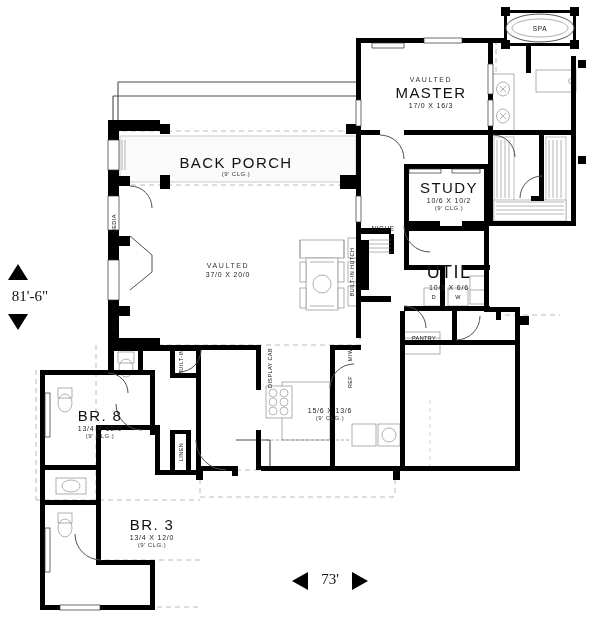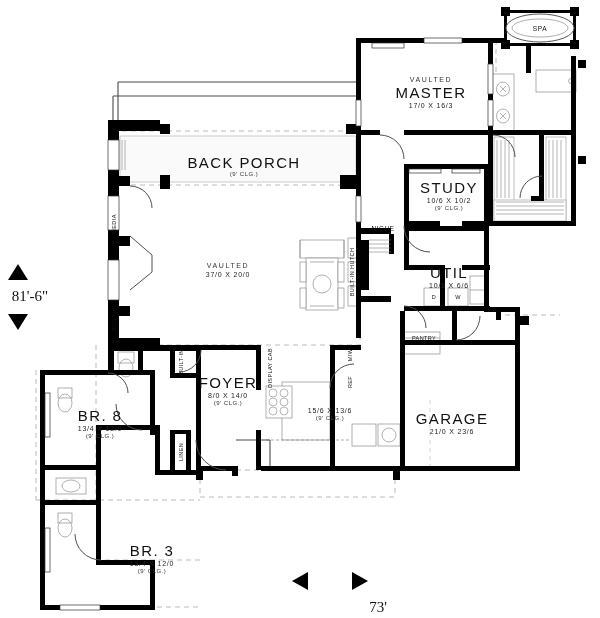--- a/index.html
+++ b/index.html
@@ -3,21 +3,21 @@
 <meta charset="utf-8">
 <style>
   html,body{margin:0;padding:0;background:#ffffff;}
   body{width:600px;height:618px;position:relative;overflow:hidden;
        font-family:"Liberation Sans",sans-serif;color:#111;}
   #plan{position:absolute;left:0;top:0;width:600px;height:618px;}
 
   .lbl{position:absolute;text-align:center;white-space:nowrap;
        transform:translate(-50%,-50%);line-height:1.15;letter-spacing:.5px;}
   .rname{font-size:15px;font-weight:400;letter-spacing:1.4px;color:#111;}
-  .rname.sm{font-size:15px;}
+  .rname.sm{font-size:18px;}
   .rdim{font-size:7px;letter-spacing:.8px;color:#222;margin-top:1px;}
   .rclg{font-size:6px;letter-spacing:.5px;color:#333;}
   .vault{font-size:7px;letter-spacing:1.6px;color:#333;margin-bottom:0px;}
   .tiny{font-size:6.5px;letter-spacing:.6px;color:#111;}
   .tiny5{font-size:5.5px;letter-spacing:.4px;color:#111;}
   .vert{transform:translate(-50%,-50%) rotate(-90deg);}
   .dimtxt{font-family:"Liberation Serif",serif;font-size:15px;letter-spacing:0px;}
 </style>
 </head>
 <body>
@@ -291,73 +291,64 @@
     <polygon points="18,264 28,280 8,280"></polygon>
     <polygon points="18,330 28,314 8,314"></polygon>
     <polygon points="292,572 308,581 292,590" transform="translate(600,0) scale(-1,1)"></polygon>
     <polygon points="352,572 368,581 352,590"></polygon>
   </g>
 </svg>
 
 <div style="position:absolute;left:0;top:0;width:600px;height:618px;">
 
   <div class="lbl dimtxt" style="left:30px;top:297px;">81'-6"</div>
-  <div class="lbl dimtxt" style="left:330px;top:608px;margin-left:48px;">73'</div>
+  <div class="lbl dimtxt" style="left:330px;top:580px;">73'</div>
 
   <div class="lbl" style="left:449px;top:196px;">
     <div class="rname">STUDY</div>
     <div class="rdim">10/6 X 10/2</div>
     <div class="rclg">(9' CLG.)</div>
   </div>
 
   <div class="lbl" style="left:431px;top:93px;">
     <div class="vault">VAULTED</div>
     <div class="rname">MASTER</div>
     <div class="rdim">17/0 X 16/3</div>
   </div>
 
-  <div class="lbl" style="left:244px;top:166px;">
+  <div class="lbl" style="left:236px;top:166px;">
     <div class="rname">BACK PORCH</div>
     <div class="rclg">(9' CLG.)</div>
   </div>
 
   <div class="lbl" style="left:228px;top:271px;">
     <div class="vault">VAULTED</div>
     <div class="rdim">37/0 X 20/0</div>
   </div>
 
   <div class="lbl" style="left:449px;top:277px;">
     <div class="rname sm">UTIL</div>
     <div class="rdim">10/8 X 6/6</div>
   </div>
 
   <div class="lbl" style="left:330px;top:414px;">
     <div class="rdim">15/6 X 13/6</div>
     <div class="rclg">(9' CLG.)</div>
   </div>
 
-  <div class="lbl" style="left:228px;top:391px;">
-    <div class="rname">FOYER</div>
-    <div class="rdim">8/0 X 14/0</div>
-    <div class="rclg">(9' CLG.)</div>
-  </div>
-
-
-  <div class="lbl" style="left:452px;top:423px;">
-    <div class="rname">GARAGE</div>
-    <div class="rdim">21/0 X 23/6</div>
-  </div>
+
+
 
   <div class="lbl" style="left:100px;top:424px;">
     <div class="rname">BR. 8</div>
     <div class="rdim">13/4 X 12/0</div>
     <div class="rclg">(9' CLG.)</div>
   </div>
 
-  <div class="lbl" style="left:152px;top:559px;">
+  <div class="lbl" style="left:152px;top:533px;">
     <div class="rname">BR. 3</div>
     <div class="rdim">13/4 X 12/0</div>
     <div class="rclg">(9' CLG.)</div>
   </div>
 
   <div class="lbl tiny" style="left:540px;top:29px;">SPA</div>
   <div class="lbl tiny" style="left:383px;top:229px;">NICHE</div>
   <div class="lbl tiny5 vert" style="left:352px;top:272px;">BUILT-IN HUTCH</div>
   <div class="lbl tiny5 vert" style="left:114px;top:224px;">MEDIA</div>
   <div class="lbl tiny5 vert" style="left:114px;top:318px;">BUILT-IN</div>

